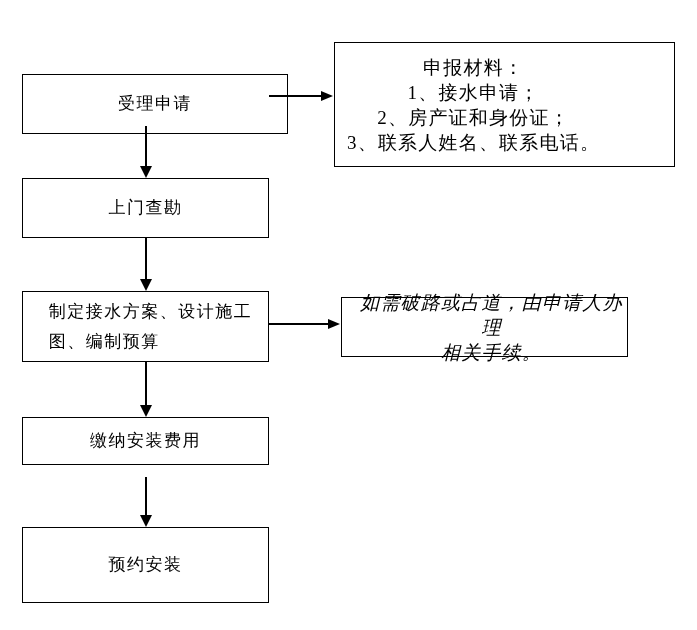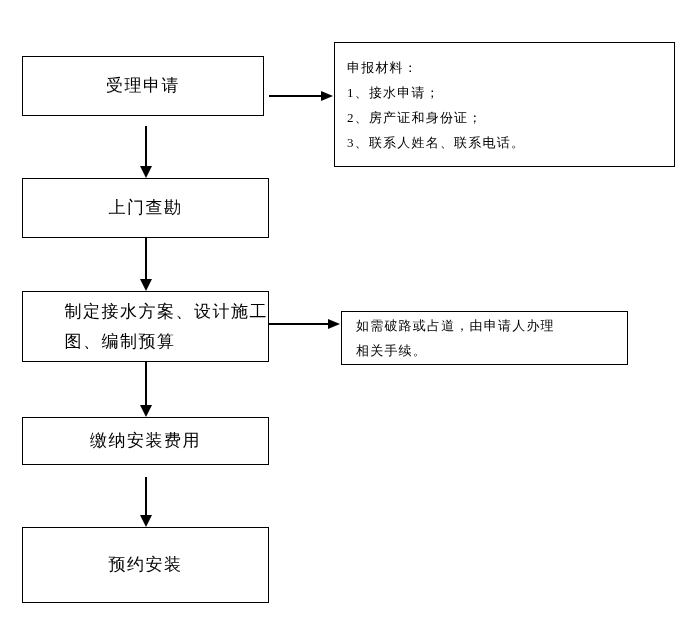--- a/index.html
+++ b/index.html
@@ -29,61 +29,61 @@
     justify-content: center;
   }
   .node-label {
     font-size: 17px;
     line-height: 30px;
     letter-spacing: 1.5px;
     white-space: pre-line;
     text-align: center;
   }
   .node.left-align {
-    justify-content: flex-end;
+    justify-content: center;
     padding-left: 10px;
   }
   .node.left-align .node-label {
     text-align: left;
   }
   .note {
     position: absolute;
     box-sizing: border-box;
     border: 1px solid #000000;
     background: #ffffff;
     display: flex;
     align-items: center;
   }
   .note-label {
-    font-size: 13px;
+    font-size: 19px;
     line-height: 25px;
     letter-spacing: 1.2px;
     white-space: pre-line;
-    text-align: left;
+    text-align: center;
     padding-left: 12px;
   }
   .note.note-tight .note-label {
     line-height: 25px;
     padding-left: 14px;
   }
   
   .conn {
     position: absolute;
   }
   .conn svg {
     display: block;
     overflow: visible;
   }
 </style>
 </head>
 <body>
 
 <div id="canvas">
 
-  <div class="node" style="left:22px; top:56px; width:242px; height:60px;">
+  <div class="node" style="left:22px; top:74px; width:266px; height:60px;">
     <span class="node-label">受理申请</span>
   </div>
 
   <div class="node" style="left:22px; top:178px; width:247px; height:60px;justify-content:center;">
     <span class="node-label">上门查勘</span>
   </div>
 
   <div class="node left-align" style="left:22px; top:291px; width:247px; height:71px;">
     <span class="node-label">制定接水方案、设计施工
 图、编制预算</span>
@@ -97,21 +97,21 @@
     <span class="node-label">预约安装</span>
   </div>
 
   <div class="note" style="left:334px; top:42px; width:341px; height:125px;">
     <span class="note-label">申报材料：
 1、接水申请；
 2、房产证和身份证；
 3、联系人姓名、联系电话。</span>
   </div>
 
-  <div class="note note-tight" style="left:341px; top:311px; width:287px; height:54px;">
+  <div class="note note-tight" style="left:341px; top:297px; width:287px; height:60px;font-style:italic;">
     <span class="note-label">如需破路或占道，由申请人办理
 相关手续。</span>
   </div>
 
   <div class="conn" style="left:269px; top:86px; width:66px; height:20px;">
     <svg width="66" height="20" viewBox="0 0 66 20" aria-hidden="true">
       <line x1="0" y1="10" x2="56" y2="10" stroke="#000000" stroke-width="2"></line>
       <polygon points="64,10 52,5 52,15" fill="#000000"></polygon>
     </svg>
   </div>

